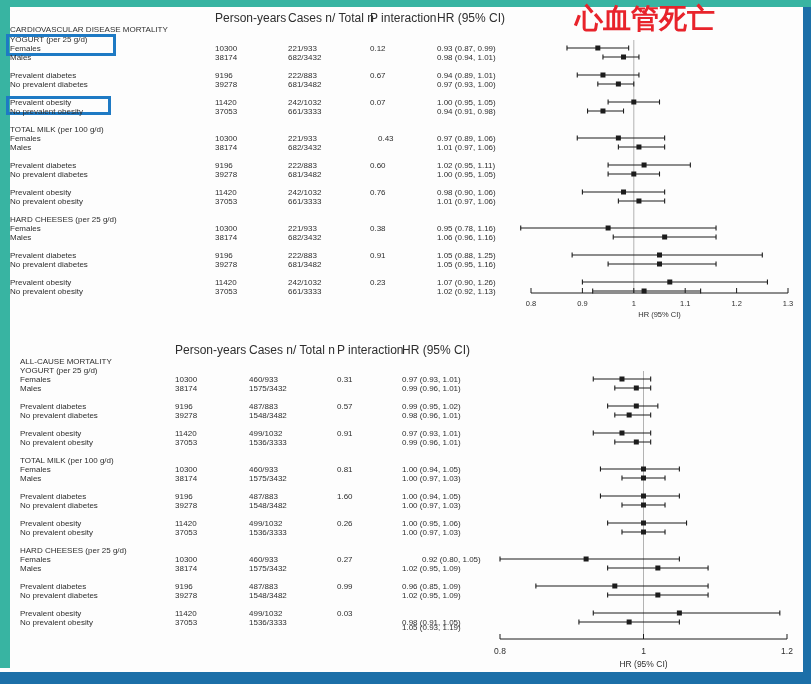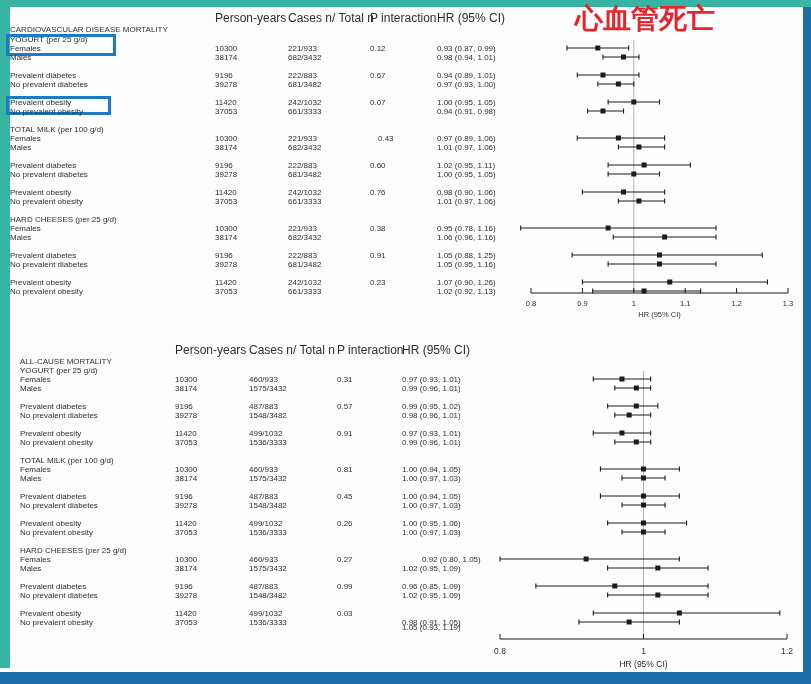--- a/index.html
+++ b/index.html
@@ -328,21 +328,21 @@
     <div class="t" style="left: 249px; top: 465px;">460/933</div>
     <div class="t" style="left: 337px; top: 465px;">0.81</div>
     <div class="t" style="left: 402px; top: 465px;">1.00 (0.94, 1.05)</div>
     <div class="t" style="left: 20px; top: 474px;">Males</div>
     <div class="t" style="left: 175px; top: 474px;">38174</div>
     <div class="t" style="left: 249px; top: 474px;">1575/3432</div>
     <div class="t" style="left: 402px; top: 474px;">1.00 (0.97, 1.03)</div>
     <div class="t" style="left: 20px; top: 492px;">Prevalent diabetes</div>
     <div class="t" style="left: 175px; top: 492px;">9196</div>
     <div class="t" style="left: 249px; top: 492px;">487/883</div>
-    <div class="t" style="left: 337px; top: 492px;">0.45</div>
+    <div class="t" style="left: 337px; top: 492px;">1.60</div>
     <div class="t" style="left: 402px; top: 492px;">1.00 (0.94, 1.05)</div>
     <div class="t" style="left: 20px; top: 501px;">No prevalent diabetes</div>
     <div class="t" style="left: 175px; top: 501px;">39278</div>
     <div class="t" style="left: 249px; top: 501px;">1548/3482</div>
     <div class="t" style="left: 402px; top: 501px;">1.00 (0.97, 1.03)</div>
     <div class="t" style="left: 20px; top: 519px;">Prevalent obesity</div>
     <div class="t" style="left: 175px; top: 519px;">11420</div>
     <div class="t" style="left: 249px; top: 519px;">499/1032</div>
     <div class="t" style="left: 337px; top: 519px;">0.26</div>
     <div class="t" style="left: 402px; top: 519px;">1.00 (0.95, 1.06)</div>

